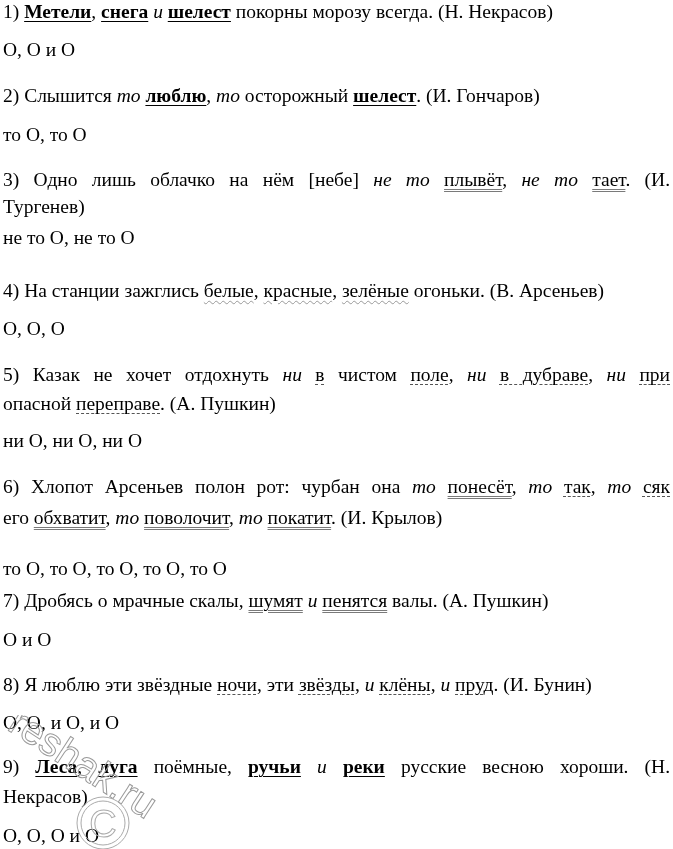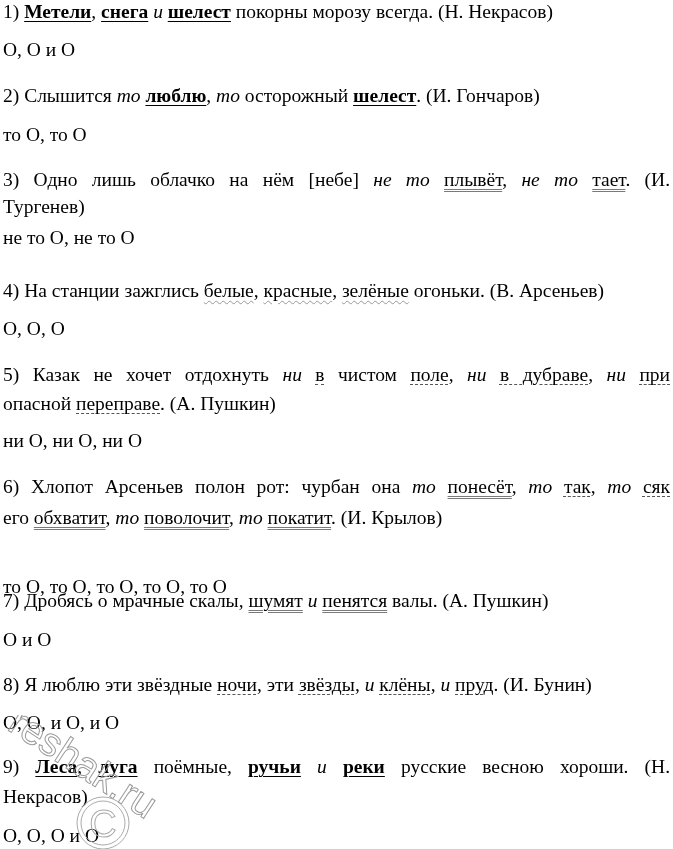--- a/index.html
+++ b/index.html
@@ -30,21 +30,21 @@
 
 <div class="line" style="top:279px"><span>4) </span><span>На станции зажглись </span><span class="uw">белые</span><span>, </span><span class="uw">красные</span><span>, </span><span class="uw">зелёные</span><span> огоньки. (В. Арсеньев)</span></div>
 <div class="line" style="top:317px">О, О, О</div>
 
 <div class="line justify" style="top:363px"><span>5) </span><span>Казак не хочет отдохнуть </span><span class="it">ни</span><span> </span><span class="udd">в</span><span> чистом </span><span class="udd">поле</span><span>, </span><span class="it">ни</span><span> </span><span class="udd">в дубраве</span><span>, </span><span class="it">ни</span><span> </span><span class="udd">при</span></div>
 <div class="line" style="top:392px"><span>опасной </span><span class="udd">переправе</span><span>. (А. Пушкин)</span></div>
 <div class="line" style="top:429px">ни О, ни О, ни О</div>
 
 <div class="line justify" style="top:475px"><span>6) </span><span>Хлопот Арсеньев полон рот: чурбан она </span><span class="it">то</span><span> </span><span class="u2">понесёт</span><span>, </span><span class="it">то</span><span> </span><span class="udd">так</span><span>, </span><span class="it">то</span><span> </span><span class="udd">сяк</span></div>
 <div class="line" style="top:506px"><span>его </span><span class="u2">обхватит</span><span>, </span><span class="it">то</span><span> </span><span class="u2">поволочит</span><span>, </span><span class="it">то</span><span> </span><span class="u2">покатит</span><span>. (И. Крылов)</span></div>
-<div class="line" style="top:575px">то О, то О, то О, то О, то О</div>
+<div class="line" style="top:557px">то О, то О, то О, то О, то О</div>
 
 <div class="line" style="top:589px"><span>7) </span><span>Дробясь о мрачные скалы, </span><span class="u2">шумят</span><span> </span><span class="it">и</span><span> </span><span class="u2">пенятся</span><span> валы. (А. Пушкин)</span></div>
 <div class="line" style="top:628px">О и О</div>
 
 <div class="line" style="top:673px"><span>8) </span><span>Я люблю эти звёздные </span><span class="ud">ночи</span><span>, эти </span><span class="ud">звёзды</span><span>, </span><span class="it">и</span><span> </span><span class="ud">клёны</span><span>, </span><span class="it">и</span><span> </span><span class="ud">пруд</span><span>. (И. Бунин)</span></div>
 <div class="line" style="top:711px">О, О, и О, и О</div>
 
 <div class="line justify" style="top:755px"><span>9) </span><span class="u1">Леса</span><span>, </span><span class="u1">луга</span><span> поёмные, </span><span class="u1">ручьи</span><span> </span><span class="it">и</span><span> </span><span class="u1">реки</span><span> русские весною хороши. (Н.</span></div>
 <div class="line" style="top:785px">Некрасов)</div>
 <div class="line" style="top:824px">О, О, О и О</div>

